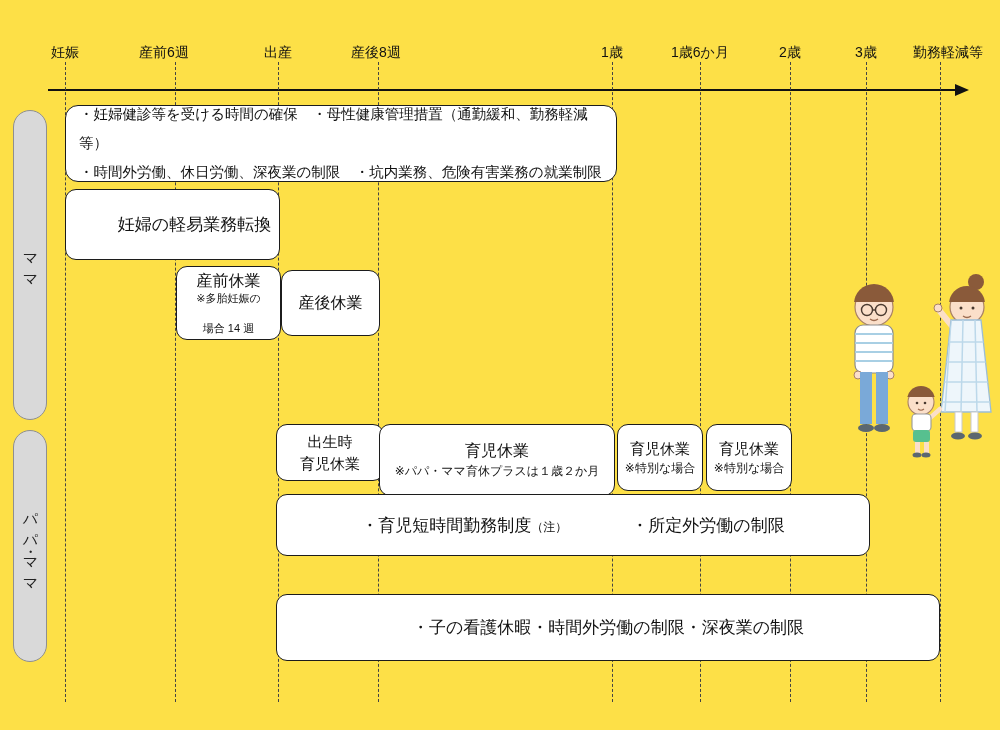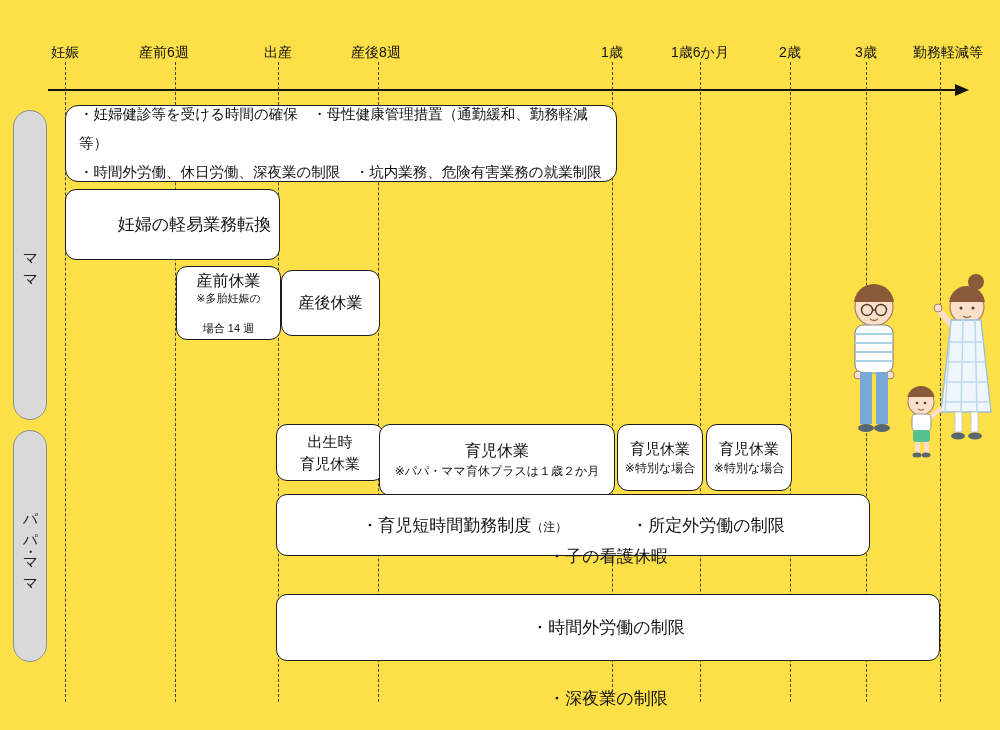--- a/index.html
+++ b/index.html
@@ -29,21 +29,21 @@
   .b-post   { left:281px; top:270px; width:99px;  height:66px; font-size:16px; }
   .b-time   { left:276px; top:350px; width:342px; height:60px; font-size:17px; }
   .b-birth  { left:276px; top:424px; width:108px; height:57px; font-size:15px; line-height:1.45; }
   .b-cc     { left:379px; top:424px; width:236px; height:72px; font-size:16px; }
   .b-cc .note { font-size:12px; }
   .b-sp1    { left:617px; top:424px; width:86px; height:67px; font-size:15px; }
   .b-sp2    { left:706px; top:424px; width:86px; height:67px; font-size:15px; }
   .b-sp1 .note, .b-sp2 .note { font-size:12px; }
   .b-short  { left:276px; top:494px; width:594px; height:62px; flex-direction:row; gap:64px; font-size:17px; }
   .b-short .paren-note { font-size:12px; }
-  .b-nurse  { left:276px; top:594px; width:664px; height:67px; flex-direction:column; gap:48px; font-size:17px; }
+  .b-nurse  { left:276px; top:594px; width:664px; height:67px; flex-direction:row; font-size:17px; }
 
   
   .pill { position:absolute; left:13px; width:34px; box-sizing:border-box; background:#d9d9d9; border:1.2px solid #8f8f8f;
           border-radius:18px; display:flex; align-items:center; justify-content:center;
           writing-mode:vertical-rl; text-orientation:upright; font-size:15px; letter-spacing:4px; color:#222; }
   .pill-mama { top:110px; height:310px; }
   .pill-papa { top:430px; height:232px; }
 
   .family { position:absolute; left:833px; top:262px; width:170px; height:200px; }
 </style>

